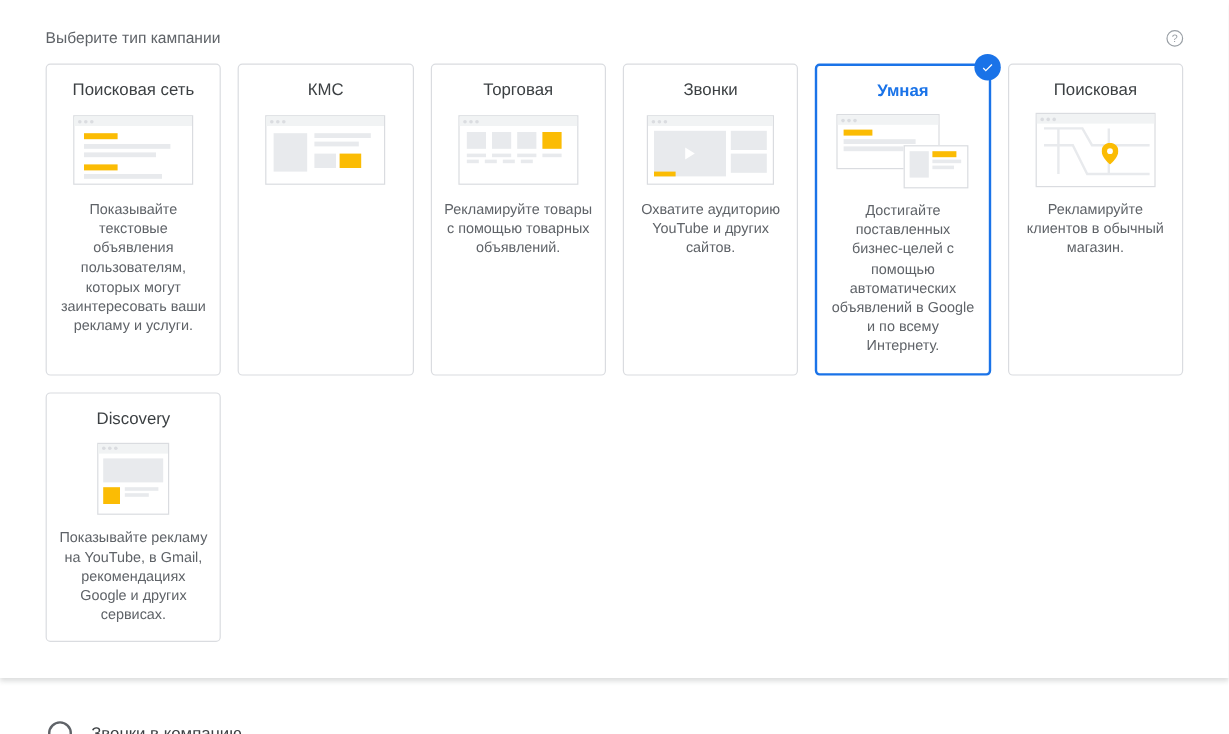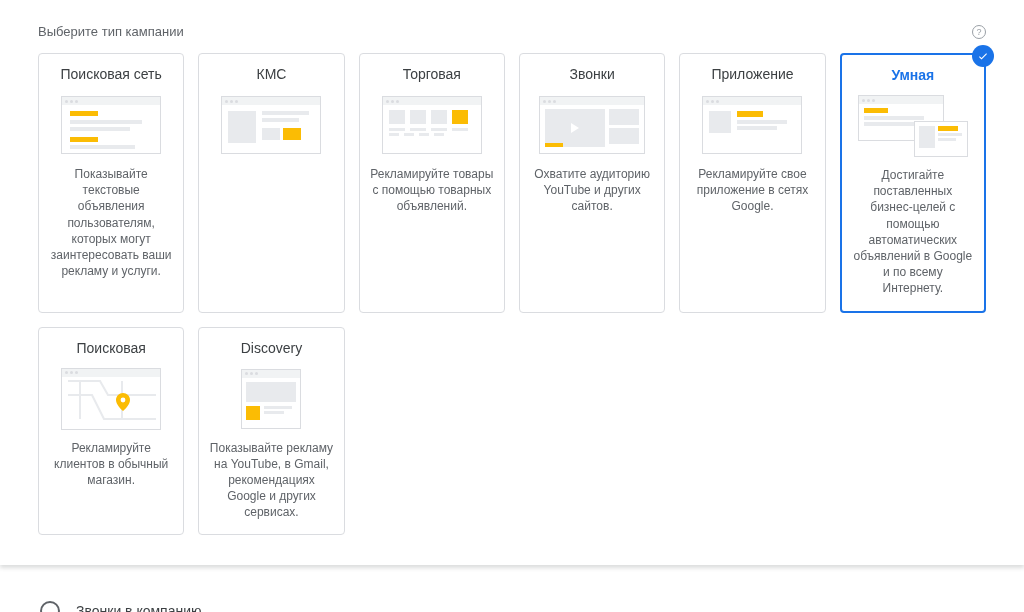--- a/index.html
+++ b/index.html
@@ -246,41 +246,20 @@
               <div style="flex:1;display:flex;flex-direction:column;gap:3px;">
                 <div class="gbox" style="height:16px;"></div>
                 <div class="gbox" style="height:16px;"></div>
               </div>
             </div>
           </div>
         </div>
         <div class="card-desc">Охватите аудиторию YouTube и других сайтов.</div>
       </div>
 
-      <div class="card">
-        <div class="card-title">Приложение</div>
-        <div class="card-thumb">
-          <div class="mini" style="width:100px;height:58px;">
-            <div class="topbar">
-                <span class="dot"></span>
-                <span class="dot"></span>
-                <span class="dot"></span>
-              </div>
-            <div style="padding:6px;display:flex;gap:6px;">
-              <div class="gbox" style="width:22px;height:22px;"></div>
-              <div style="flex:1;">
-                <div class="ybar" style="width:26px;height:6px;margin-bottom:3px;"></div>
-                <div class="bar" style="width:50px;margin-bottom:2px;"></div>
-                <div class="bar" style="width:40px;"></div>
-              </div>
-            </div>
-          </div>
-        </div>
-        <div class="card-desc">Рекламируйте свое приложение в сетях Google.</div>
-      </div>
 
       <div class="card selected">
         <div class="check-badge">
           <svg width="12" height="12" viewBox="0 0 24 24">
               <path fill="#fff" d="M9 16.2l-3.5-3.5L4 14.2 9 19.2 20 8.2l-1.5-1.5z"></path>
             </svg>
         </div>
         <div class="card-title">Умная</div>
         <div class="card-thumb">
           <div style="position:relative;width:110px;height:62px;">

